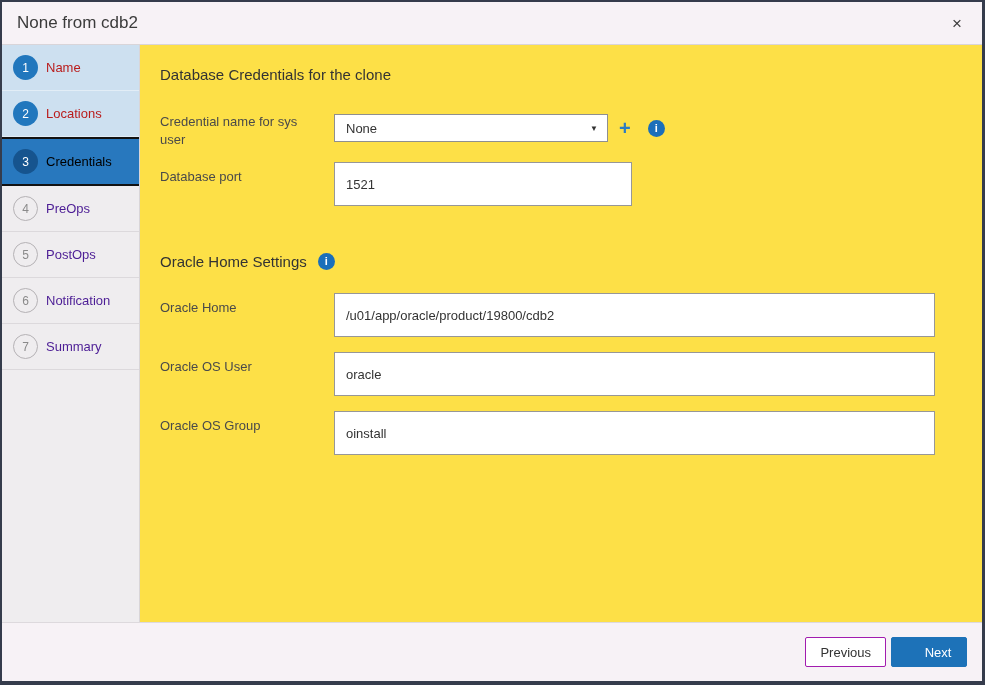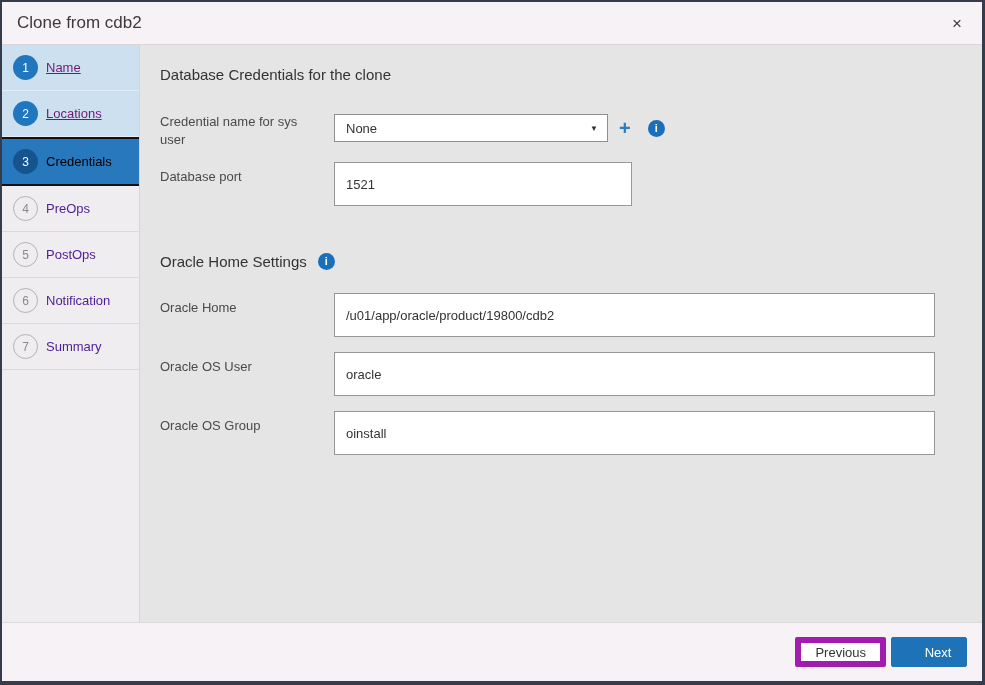--- a/index.html
+++ b/index.html
@@ -48,32 +48,32 @@
   .step .num {
     width: 25px; height: 25px; border-radius: 50%;
     display: flex; align-items: center; justify-content: center;
     font-size: 12px; flex: 0 0 auto;
     margin-right: 8px;
     color: #8a8a8a; border: 1px solid #b5b2b5; background: transparent;
   }
   .step .lbl { font-size: 13px; color: #4c1d95; }
   .step.done { background: #cde0f0; border-bottom: 1px solid #e2edf6; }
   .step.done .num { background: #2177bd; border: none; color: #fff; }
-  .step.done .lbl { color: #701a75; text-decoration: underline; }
+  .step.done .lbl { color: #b91c1c; }
   .step.active {
     background: #2878be;
     border-top: 2px solid #121212;
     border-bottom: 2px solid #121212;
     flex-basis: 49px; height: 49px;
   }
   .step.active .num { background: #16548e; border: none; color: #fff; }
   .step.active .lbl { color: #000000; }
   
   .content {
-    flex: 1 1 auto; background: #e5e5e5;
+    flex: 1 1 auto; background: #fde047;
     padding: 21px 20px 0 20px;
     overflow: hidden;
   }
   .section-heading {
     font-size: 15px; color: #333; font-weight: normal;
     display: flex; align-items: center;
   }
   .heading-1 { margin-bottom: 24px; }
   .heading-2 { margin-top: 47px; margin-bottom: 23px; }
   .form-row { display: flex; margin-bottom: 13px; }
@@ -123,36 +123,36 @@
     padding-right: 15px;
   }
   .btn {
     height: 30px; min-width: 76px;
     font-family: "Liberation Sans", sans-serif;
     font-size: 13px; cursor: pointer;
     padding: 0 14px;
   }
   .btn-previous {
     background: #fff; color: #333;
-    border: 6px solid #a21caf; border-radius: 2px;
+    border: 1px solid #a21caf; border-radius: 2px;
     margin-right: 5px;
     text-align: right;
   }
   .btn-next {
     background: #1d72b8; color: #fff;
     border: 1px solid #1d72b8; border-radius: 2px; padding-left: 32px;
   }
 </style>
 </head>
 <body>
 
 <div class="dialog">
 
   <div class="titlebar">
-    <span class="title">Clone from cdb2</span>
+    <span class="title">None from cdb2</span>
     <span class="close">×</span>
   </div>
 
   <div class="middle">
 
     <div class="sidebar">
       <div class="step done">
         <span class="num">1</span>
         <span class="lbl">Name</span>
       </div>

